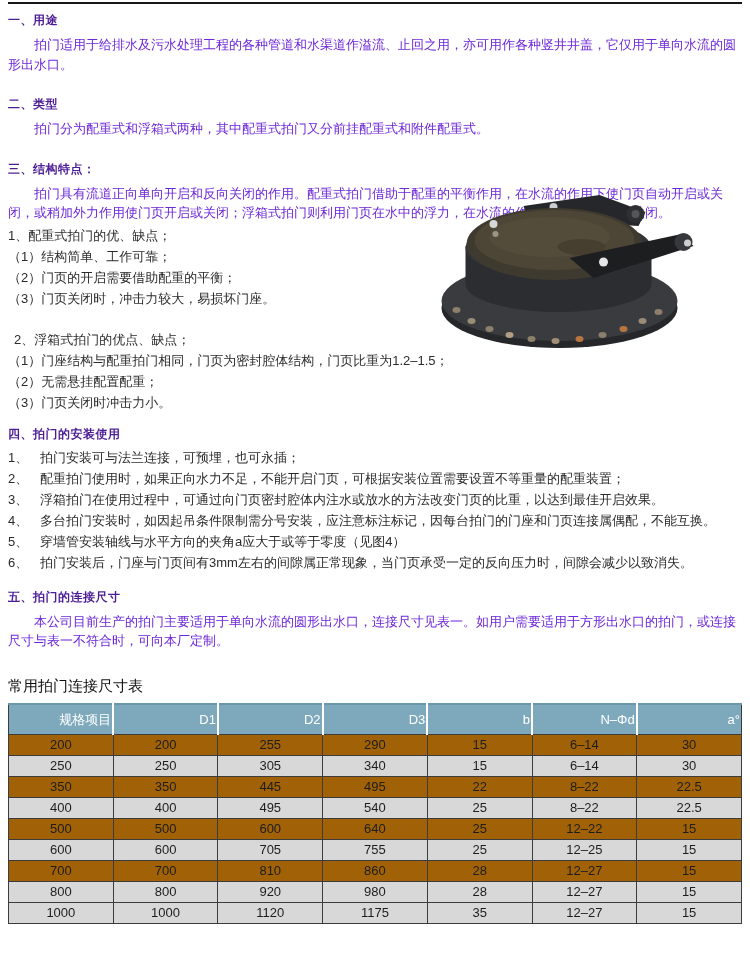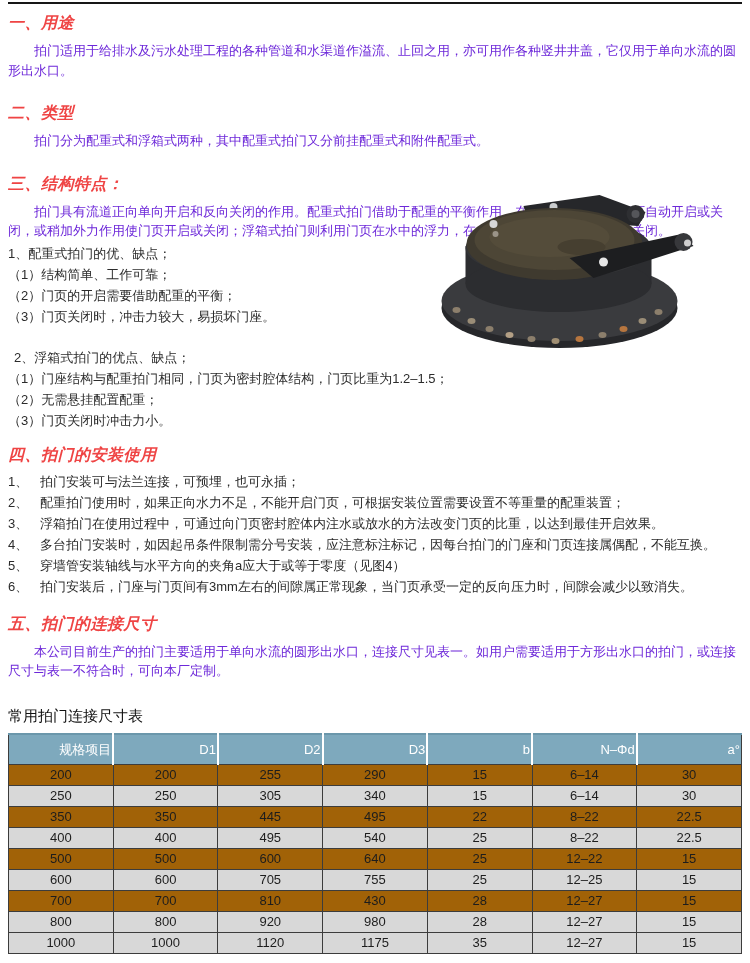--- a/index.html
+++ b/index.html
@@ -3,21 +3,21 @@
 <meta charset="utf-8">
 <style>
   html,body{margin:0;padding:0;}
   body{
     width:750px;height:963px;overflow:hidden;background:#ffffff;
     font-family:"Liberation Sans","DejaVu Sans",sans-serif;
     color:#222;font-size:13px;line-height:1.5;
     box-sizing:border-box;padding:0 8px;
   }
   .toprule{height:2px;background:#161616;margin-top:2px;}
-  .sec-heading{font-size:16px;font-weight:bold;color:#ef4444;margin:7px 0 4px 0;letter-spacing:.5px;font-style:italic;}
+  .sec-heading{font-size:12px;font-weight:bold;color:#4c1d95;margin:7px 0 4px 0;letter-spacing:.5px;}
   .sec-heading.mt{margin-top:21px;}
   .para{margin:6px 0 0 0;text-indent:2em;color:#6d28d9;}
   .line{margin:0;padding:0;line-height:21px;color:#2b2b2b;white-space:nowrap;}
   .group-title{line-height:21px;margin-top:2px;color:#2b2b2b;}
   .group-title.gap{margin-top:20px;padding-left:6px;}
   .numline{display:flex;line-height:21px;color:#2b2b2b;}
   .numline .num{width:32px;flex:0 0 32px;}
   .numline .txt{flex:1;white-space:nowrap;}
   .photo-wrap{position:absolute;left:430px;top:192px;width:278px;height:158px;}
   .table-title{font-size:15px;font-weight:normal;color:#111;margin:24px 0 6px 0;}
@@ -204,21 +204,21 @@
         <td>705</td>
         <td>755</td>
         <td>25</td>
         <td>12–25</td>
         <td>15</td>
       </tr>
       <tr class="plain">
         <td>700</td>
         <td>700</td>
         <td>810</td>
-        <td>430</td>
+        <td>860</td>
         <td>28</td>
         <td>12–27</td>
         <td>15</td>
       </tr>
       <tr class="alt">
         <td>800</td>
         <td>800</td>
         <td>920</td>
         <td>980</td>
         <td>28</td>

